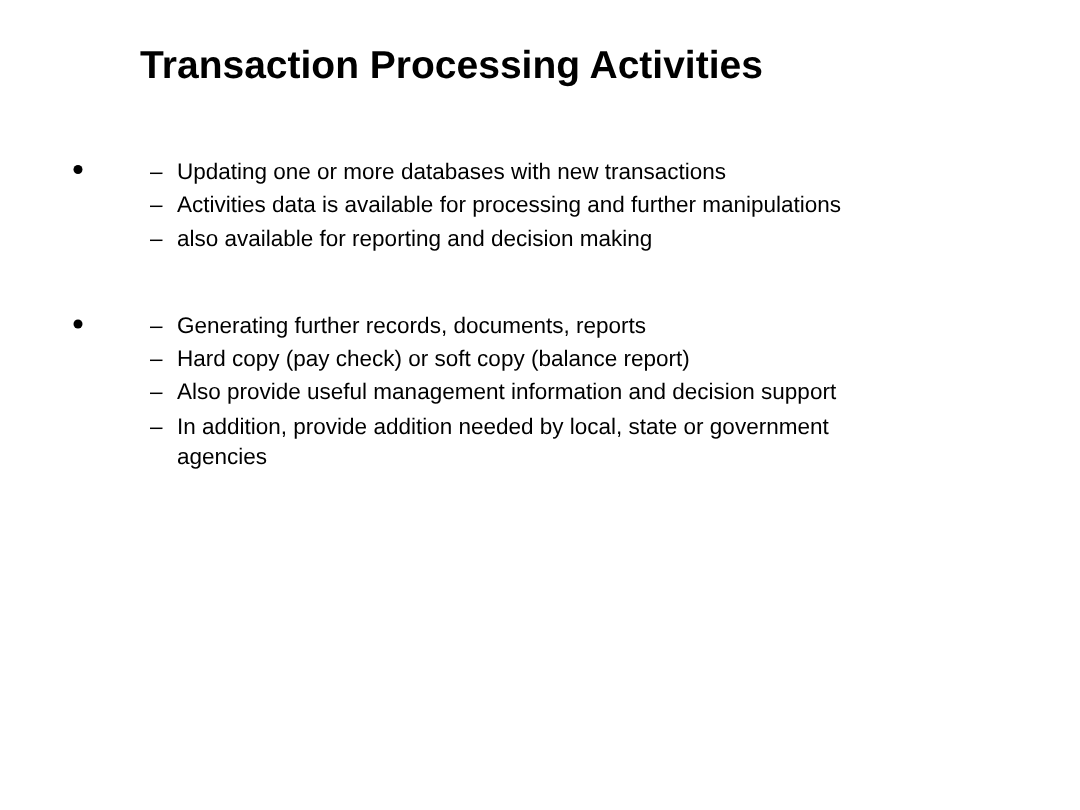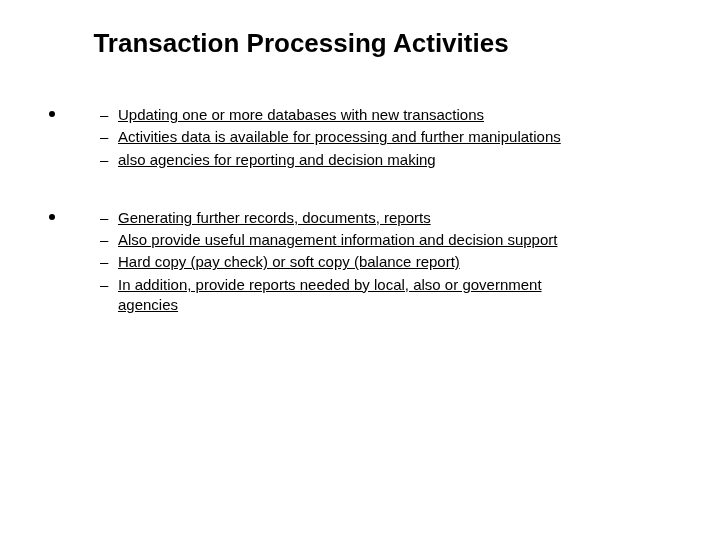--- a/index.html
+++ b/index.html
@@ -32,21 +32,20 @@
     font-size: 21px;
     font-weight: bold;
     margin-bottom: 8px;
   }
   ul.level2 {
     list-style: none;
     margin: 10px 0 34px 0;
     padding-left: 32px;
     font-weight: normal;
     font-size: 15px;
-    text-decoration: underline;
   }
   ul.level2 > li {
     position: relative;
     padding-left: 18px;
     line-height: 1.35;
     margin-bottom: 2px;
   }
   ul.level2 > li::before {
     content: "–";
     position: absolute;
@@ -58,25 +57,25 @@
 <body>
 
 <div class="slide">
   <h1 class="title">Transaction Processing Activities</h1>
 
   <ul class="level1">
     <li>
       <ul class="level2">
         <li>Updating one or more databases with new transactions</li>
         <li>Activities data is available for processing and further manipulations</li>
-        <li>also agencies for reporting and decision making</li>
+        <li>also available for reporting and decision making</li>
       </ul>
     </li>
     <li>
       <ul class="level2">
         <li>Generating further records, documents, reports</li>
+        <li>Hard copy (pay check) or soft copy (balance report)</li>
         <li>Also provide useful management information and decision support</li>
-        <li>Hard copy (pay check) or soft copy (balance report)</li>
-        <li>In addition, provide reports needed by local, also or government agencies</li>
+        <li>In addition, provide addition needed by local, state or government agencies</li>
       </ul>
     </li>
   </ul>
 </div>
 
 </body></html>

